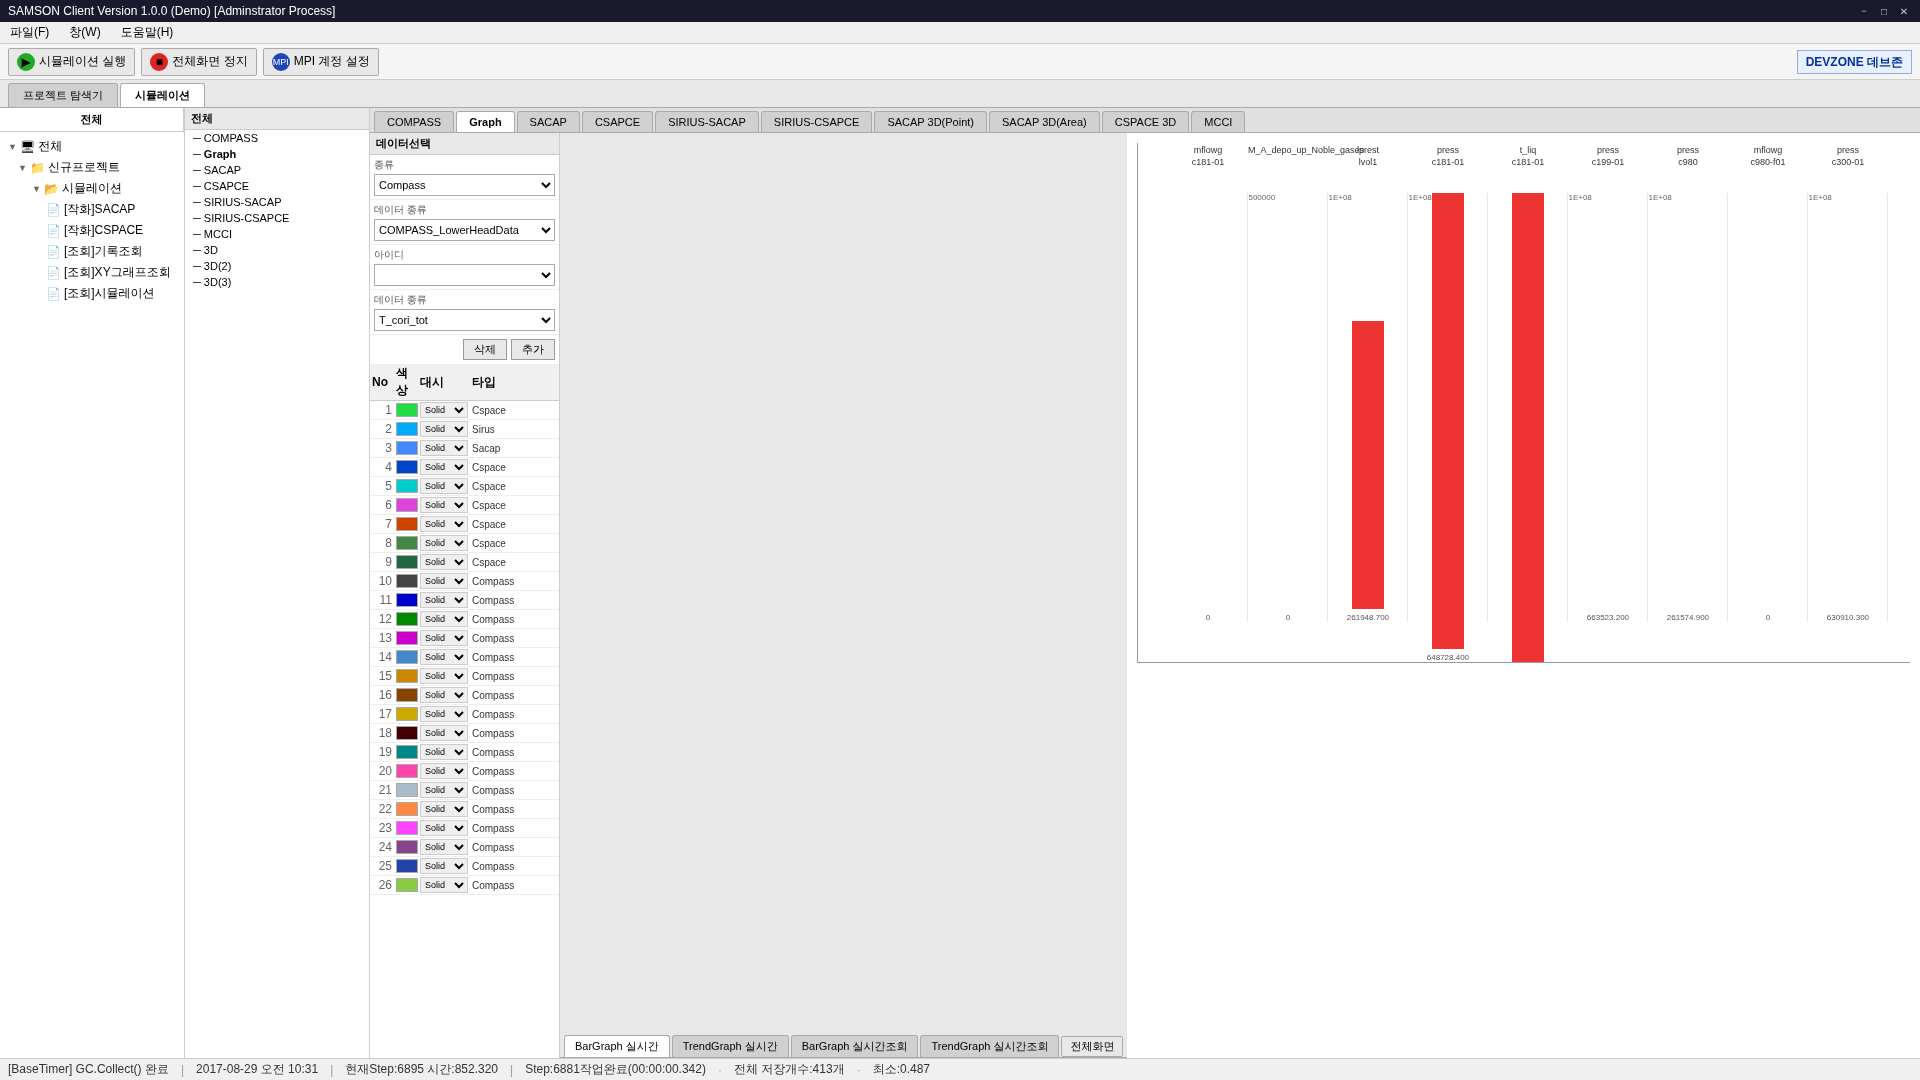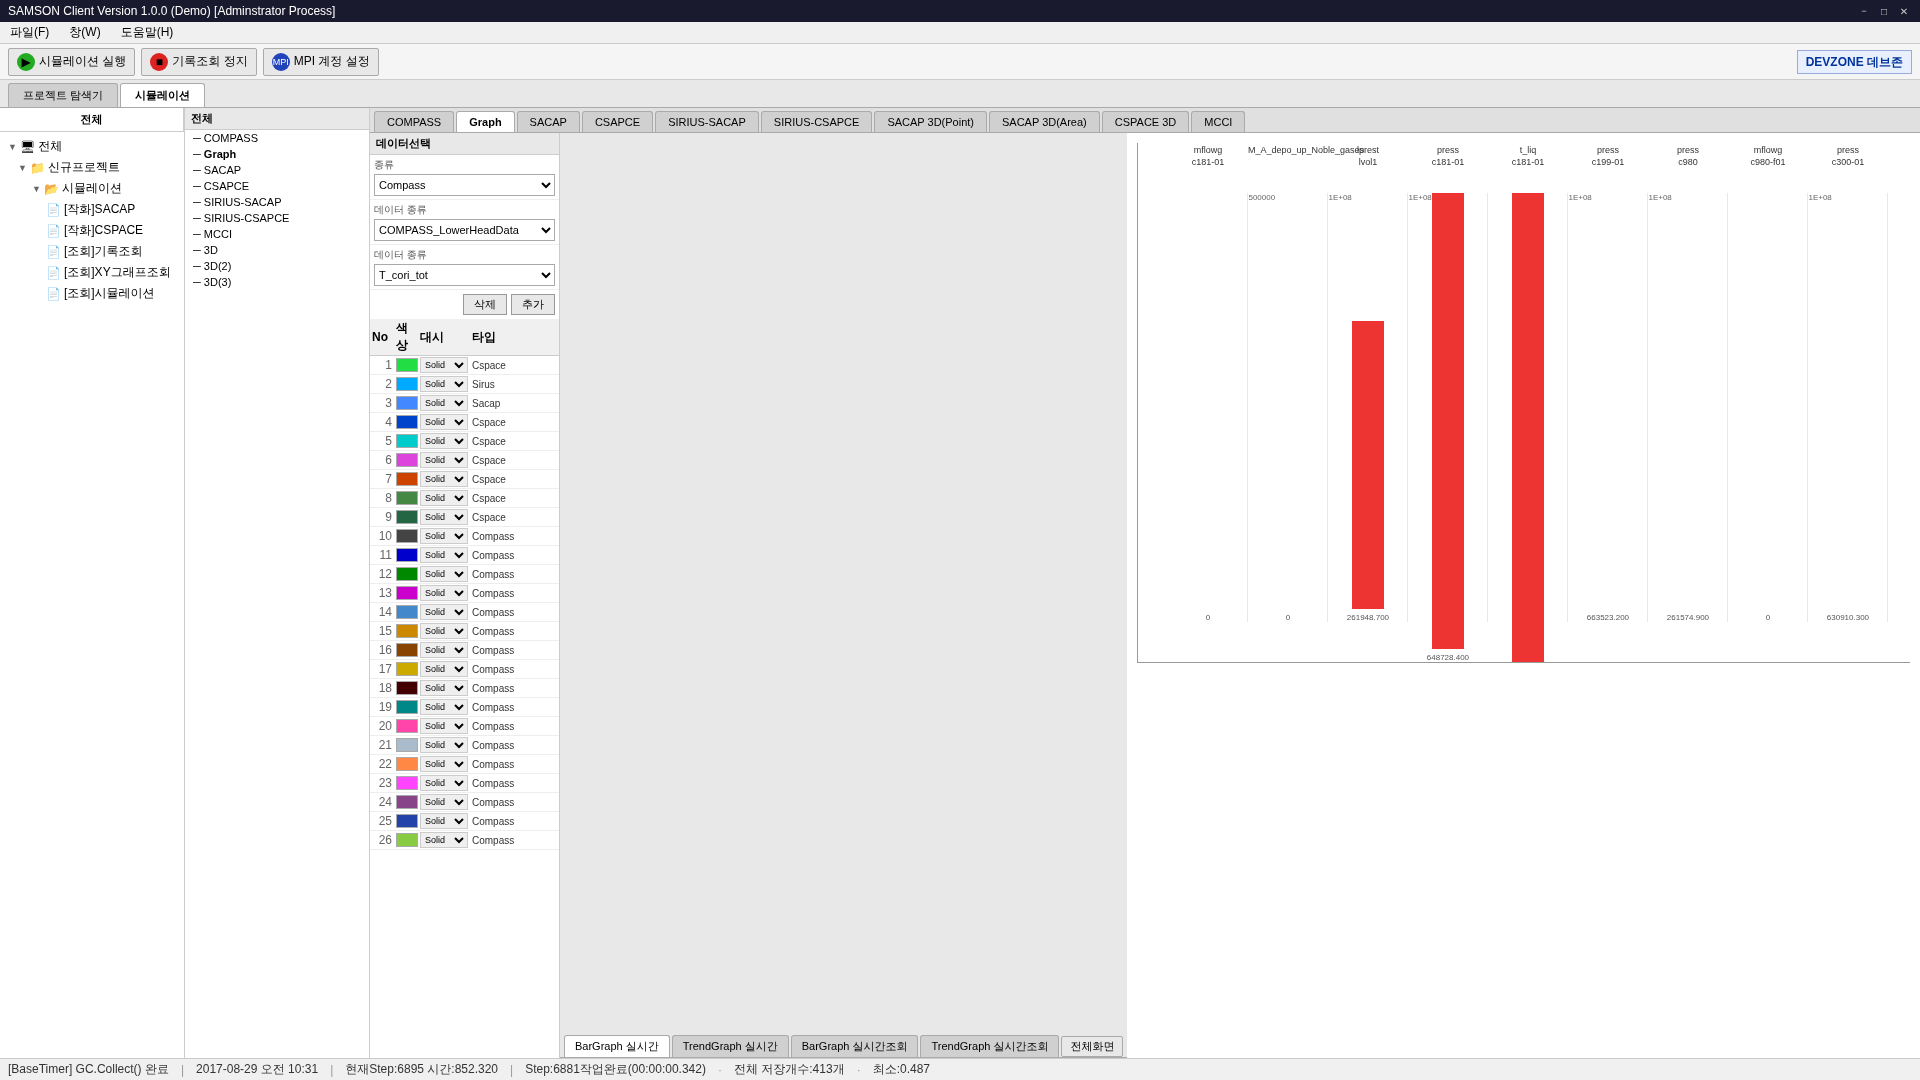--- a/index.html
+++ b/index.html
@@ -365,21 +365,21 @@
   <span class="menu-item">도움말(H)</span>
 </div>
 
 <div id="toolbar">
   <div class="toolbar-btn">
     <div class="icon-circle icon-green">▶</div>
     <span>시뮬레이션 실행</span>
   </div>
   <div class="toolbar-btn">
     <div class="icon-circle icon-red">■</div>
-    <span>기록조회 정지</span>
+    <span>전체화면 정지</span>
   </div>
   <div class="toolbar-btn">
     <div class="icon-circle icon-blue" style="font-size:9px;color:white;">MPI</div>
     <span>MPI 계정 설정</span>
   </div>
   <div class="devzone-logo">
     <span>DEVZONE 데브존</span>
   </div>
 </div>
 
@@ -479,20 +479,26 @@
             </select>
           </div>
 
           <div style="padding:3px 4px;border-bottom:1px solid #eee;">
             <div style="font-size:10px;color:#555;margin-bottom:2px;">데이터 종류</div>
             <select class="ds-select" style="width:100%">
               <option>COMPASS_LowerHeadData</option>
             </select>
           </div>
 
+          <div style="padding:3px 4px;border-bottom:1px solid #eee;">
+            <div style="font-size:10px;color:#555;margin-bottom:2px;">아이디</div>
+            <select class="ds-select" style="width:100%">
+              <option></option>
+            </select>
+          </div>
 
           <div style="padding:3px 4px;border-bottom:1px solid #eee;">
             <div style="font-size:10px;color:#555;margin-bottom:2px;">데이터 종류</div>
             <select class="ds-select" style="width:100%">
               <option>T_cori_tot</option>
             </select>
           </div>
 
           <div id="btn-row">
             <button class="small-btn">삭제</button>

